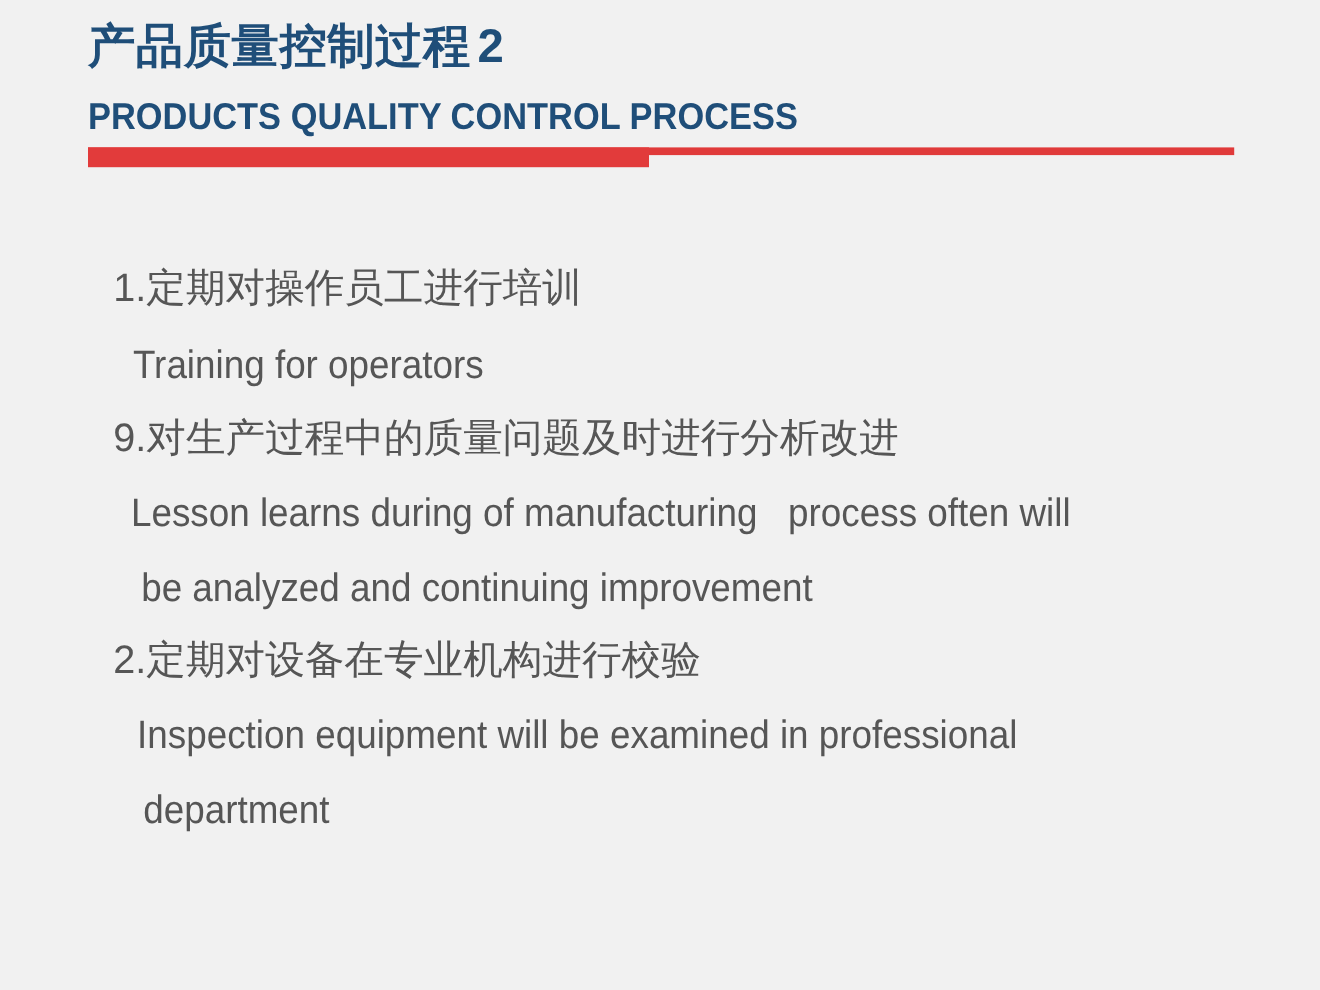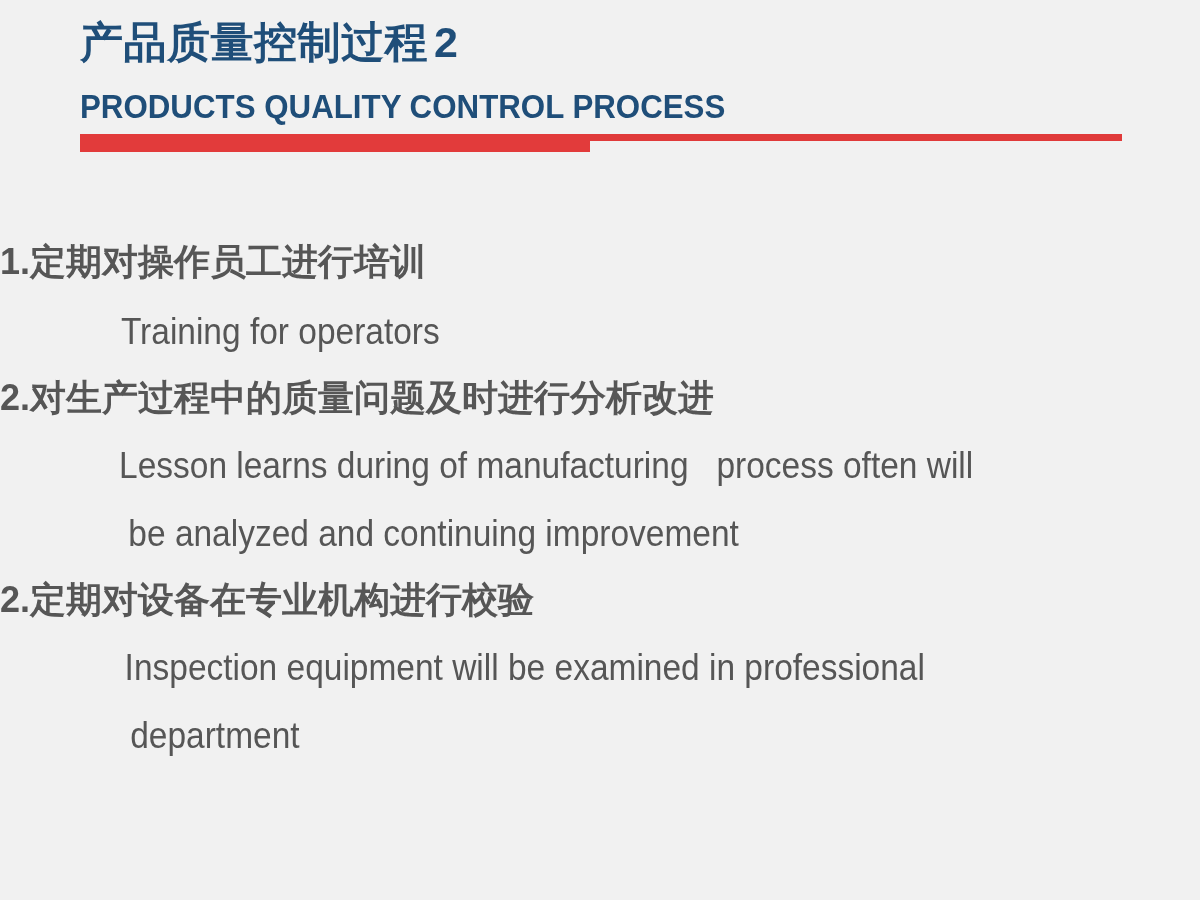--- a/index.html
+++ b/index.html
@@ -92,21 +92,22 @@
   }
 
   .line {
     color: #565656;
     white-space: pre;
   }
 
   .line-cn {
     font-size: 36px;
     line-height: 1.0;
-    font-weight: bold;
+    font-weight: normal;
+    padding-left: 103px;
     margin-bottom: 0;
   }
 
   .line-en {
     font-size: 36px;
     line-height: 1.0;
     font-weight: normal;
     transform: scaleX(0.93);
     transform-origin: left center;
   }
@@ -140,21 +141,21 @@
 </div>
 
 <div class="slide-body">
 
   <div class="list-item">
     <div class="line line-cn sp-cn-1">1.定期对操作员工进行培训</div>
     <div class="line line-en sp-en ind-1">Training for operators</div>
   </div>
 
   <div class="list-item">
-    <div class="line line-cn sp-cn">2.对生产过程中的质量问题及时进行分析改进</div>
+    <div class="line line-cn sp-cn">9.对生产过程中的质量问题及时进行分析改进</div>
     <div class="line line-en sp-en-2 ind-2">Lesson learns during of manufacturing   process often will</div>
     <div class="line line-en sp-en-2 ind-3">be analyzed and continuing improvement</div>
   </div>
 
   <div class="list-item">
     <div class="line line-cn sp-cn">2.定期对设备在专业机构进行校验</div>
     <div class="line line-en sp-en-2 ind-4">Inspection equipment will be examined in professional</div>
     <div class="line line-en sp-en-2 ind-5">department</div>
   </div>
 

